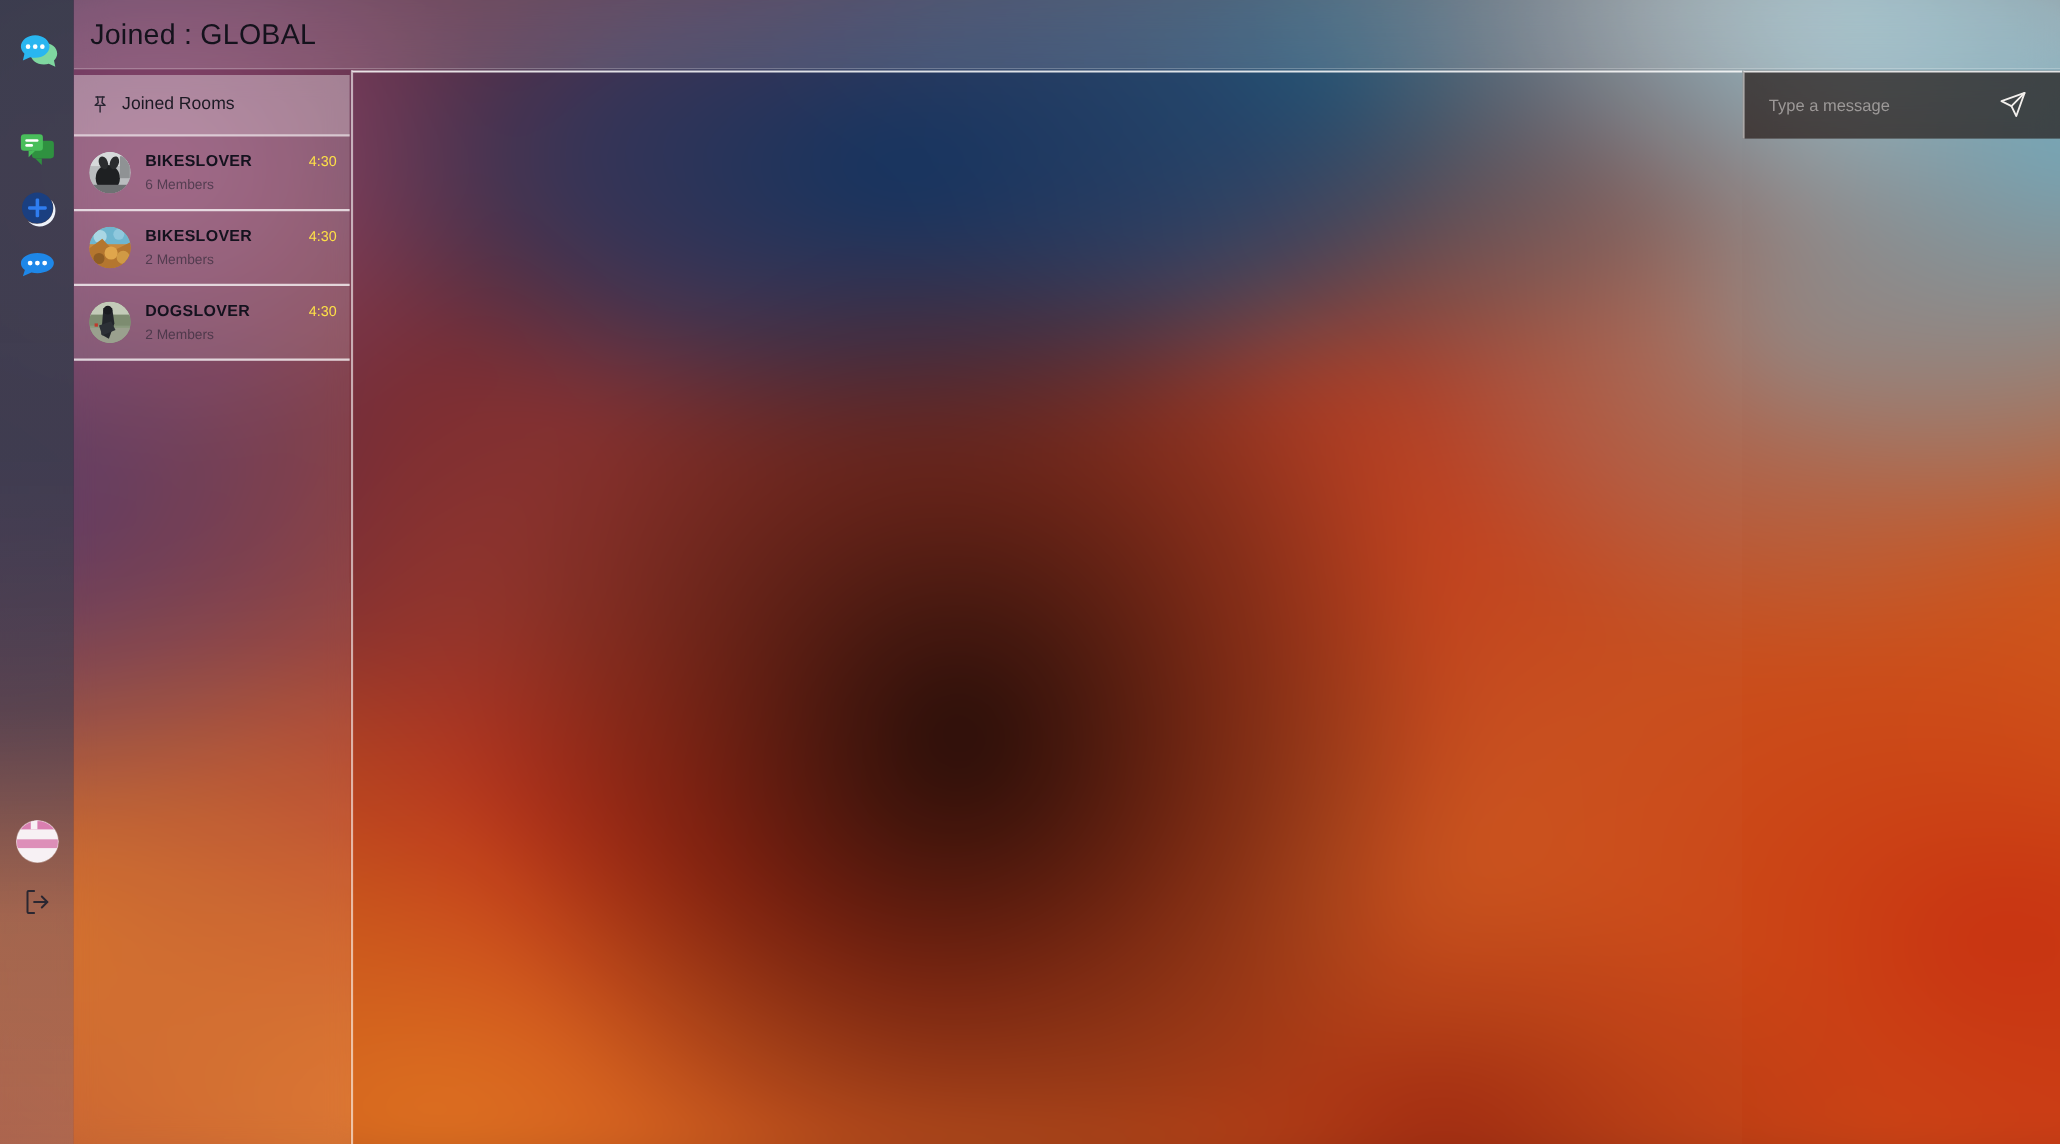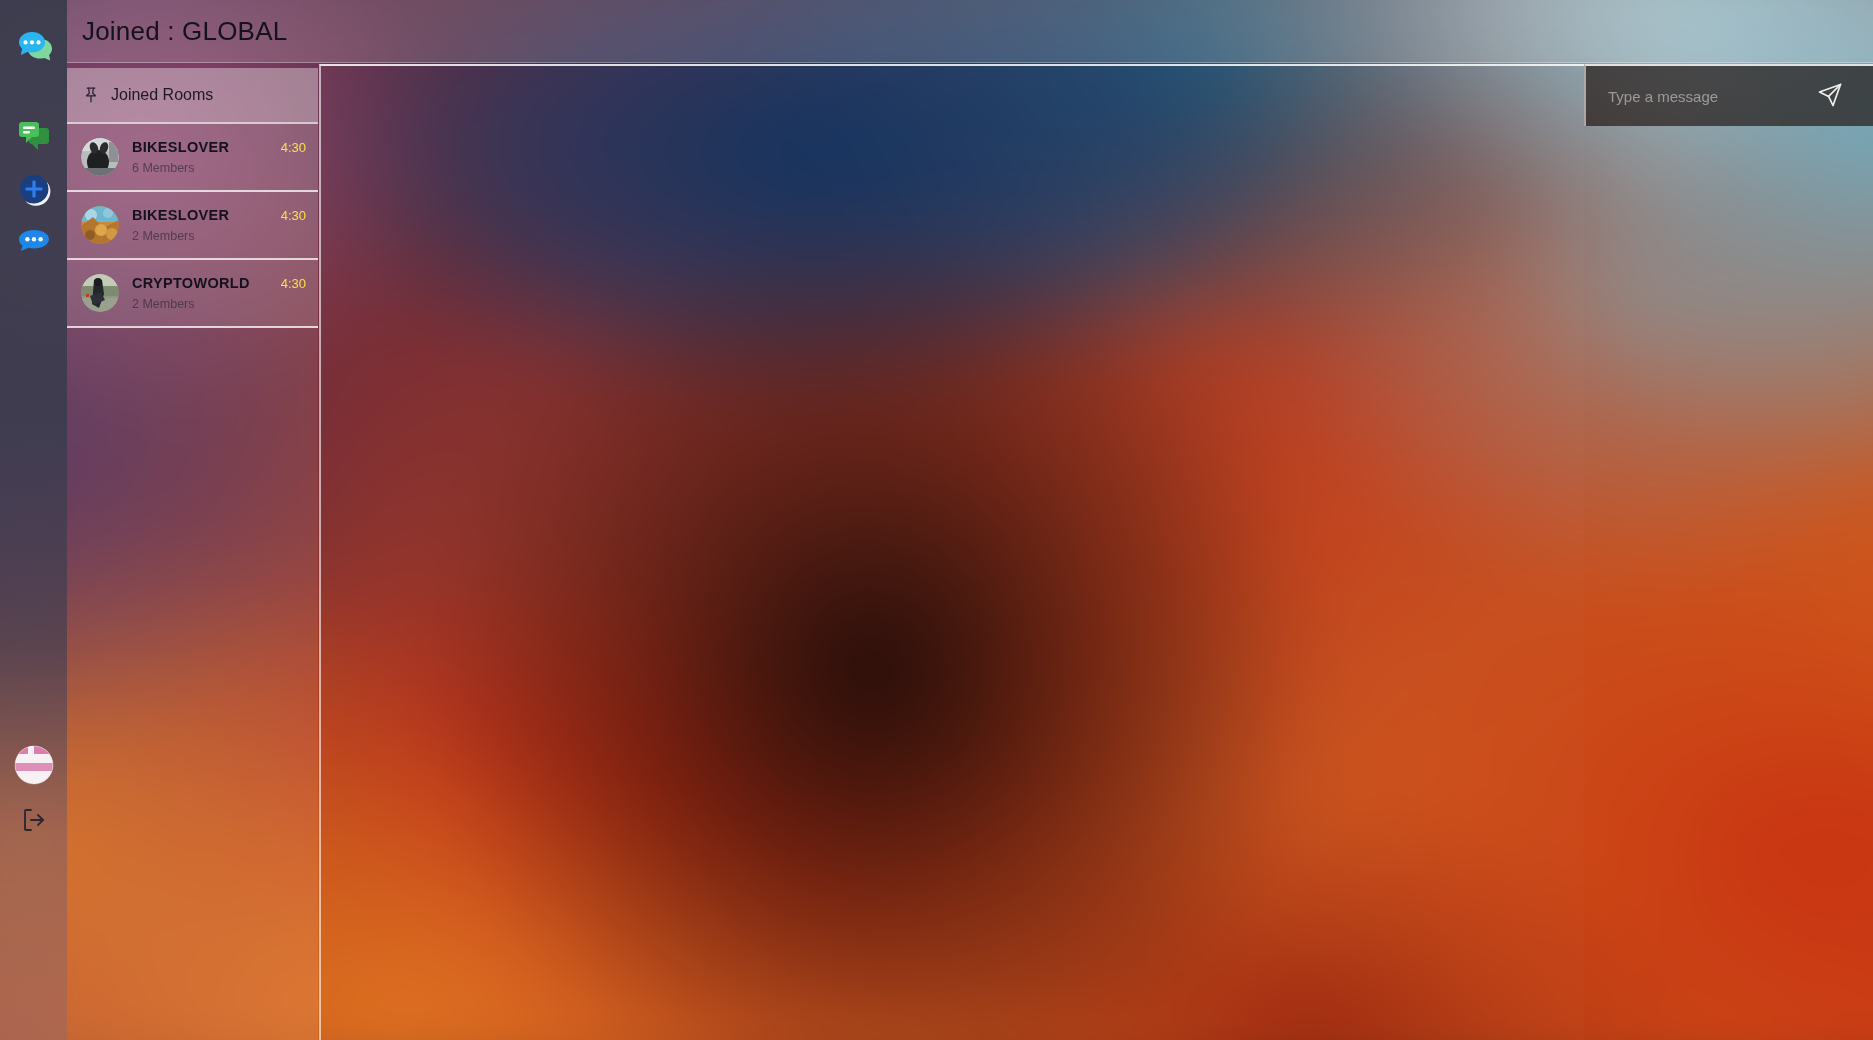--- a/index.html
+++ b/index.html
@@ -387,21 +387,21 @@
             <rect x="0" y="24" width="38" height="14" fill="#9aa08e"></rect>
             <path d="M13 6 L21 6 L23 20 L18 34 L11 30 Z" fill="#23262b"></path>
             <ellipse cx="17" cy="8" rx="4" ry="4" fill="#1a1c20"></ellipse>
             <path d="M9 22 L20 18 L24 26 L12 31 Z" fill="#2c3036"></path>
             <rect x="5" y="20" width="3" height="3" fill="#c0392b"></rect>
           </g>
         </svg>
       </div>
       <div class="rmeta">
         <div class="room-top">
-          <span class="room-name">CRYPTOWORLD</span>
+          <span class="room-name">DOGSLOVER</span>
           <span class="room-time">4:30</span>
         </div>
         <div class="room-members">2 Members</div>
       </div>
     </div>
 
   </div>
 
   <div id="chat-col">
 

